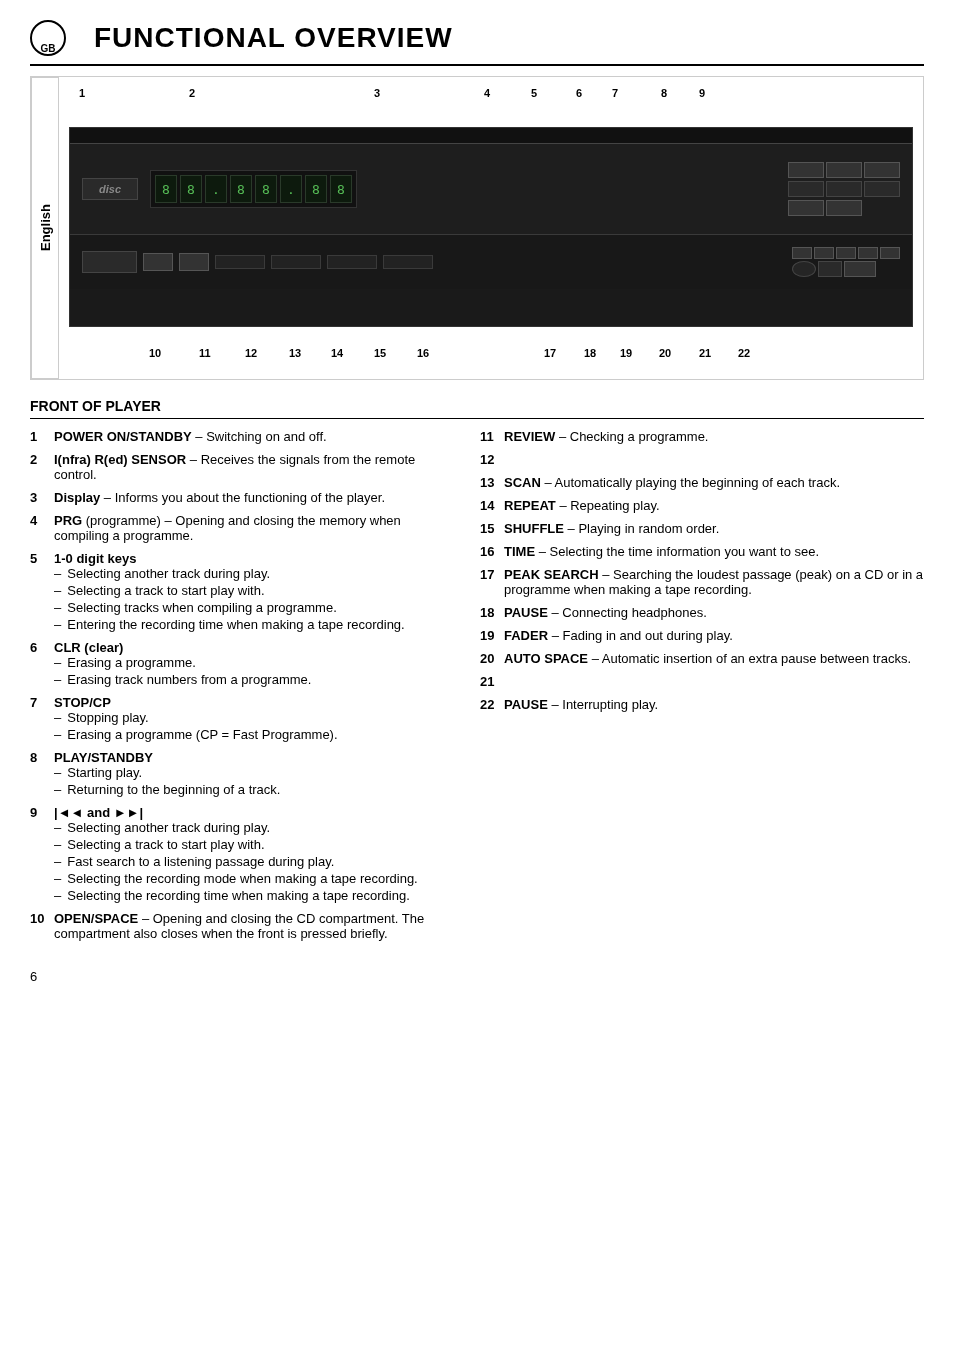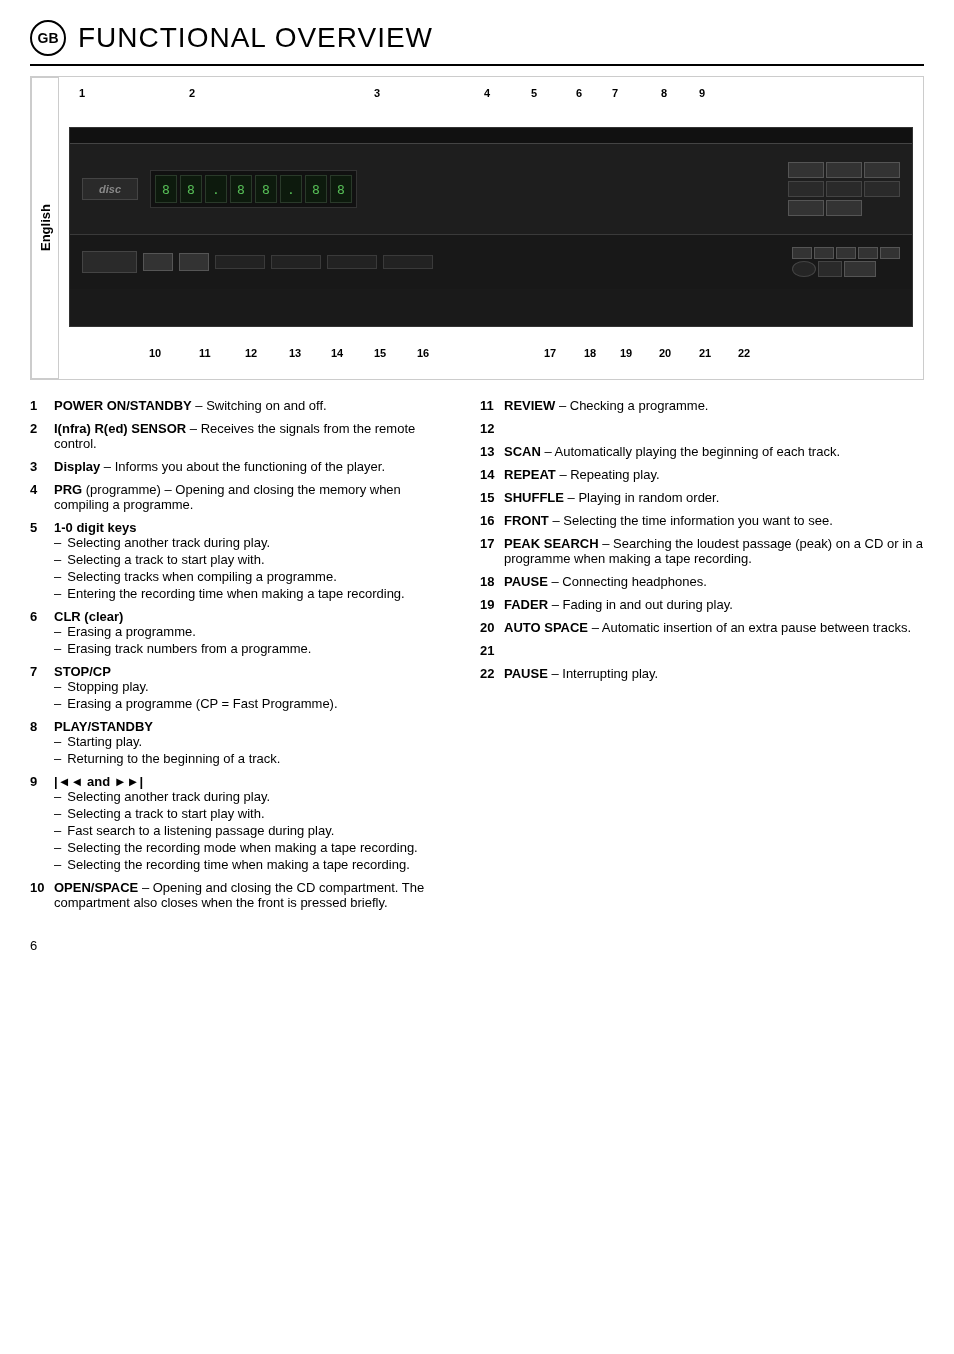--- a/index.html
+++ b/index.html
@@ -18,30 +18,30 @@
       border-bottom: 2px solid #000;
       padding-bottom: 8px;
       margin-bottom: 10px;
     }
     .gb-circle {
       width: 36px;
       height: 36px;
       border: 2px solid #000;
       border-radius: 50%;
       display: flex;
-      align-items: center;
+      align-items: flex-end;
       justify-content: center;
       font-weight: bold;
-      font-size: 14px;
-      margin-right: 12px;
+      font-size: 10px;
+      margin-right: 28px;
       flex-shrink: 0;
     }
     .page-title {
       font-size: 28px;
-      font-weight: normal;
+      font-weight: bold;
       letter-spacing: 1px;
     }
     .diagram-area {
       border: 1px solid #ccc;
       margin-bottom: 18px;
       position: relative;
       display: flex;
     }
     .english-tab {
       writing-mode: vertical-rl;
@@ -241,20 +241,21 @@
       <span style="position:absolute;left:515px">18</span>
       <span style="position:absolute;left:551px">19</span>
       <span style="position:absolute;left:590px">20</span>
       <span style="position:absolute;left:630px">21</span>
       <span style="position:absolute;left:669px">22</span>
     </div>
   </div>
 </div>
 
 <div>
+  <div class="section-title">FRONT OF PLAYER</div>
   <div class="two-col">
 
     <div class="col-left">
 
       <div class="item">
         <div class="item-header">
           <span class="item-num">1</span>
           <span><span class="item-title-inline">POWER ON/STANDBY</span> – Switching on and off.</span>
         </div>
       </div>
@@ -426,21 +427,21 @@
       <div class="item">
         <div class="item-header">
           <span class="item-num">15</span>
           <span><span class="item-title-inline">SHUFFLE</span> – Playing in random order.</span>
         </div>
       </div>
 
       <div class="item">
         <div class="item-header">
           <span class="item-num">16</span>
-          <span><span class="item-title-inline">FRONT</span> – Selecting the time information you want to see.</span>
+          <span><span class="item-title-inline">TIME</span> – Selecting the time information you want to see.</span>
         </div>
       </div>
 
       <div class="item">
         <div class="item-header">
           <span class="item-num">17</span>
           <span><span class="item-title-inline">PEAK SEARCH</span> – Searching the loudest passage (peak) on a CD or in a programme when making a tape recording.</span>
         </div>
       </div>
 

